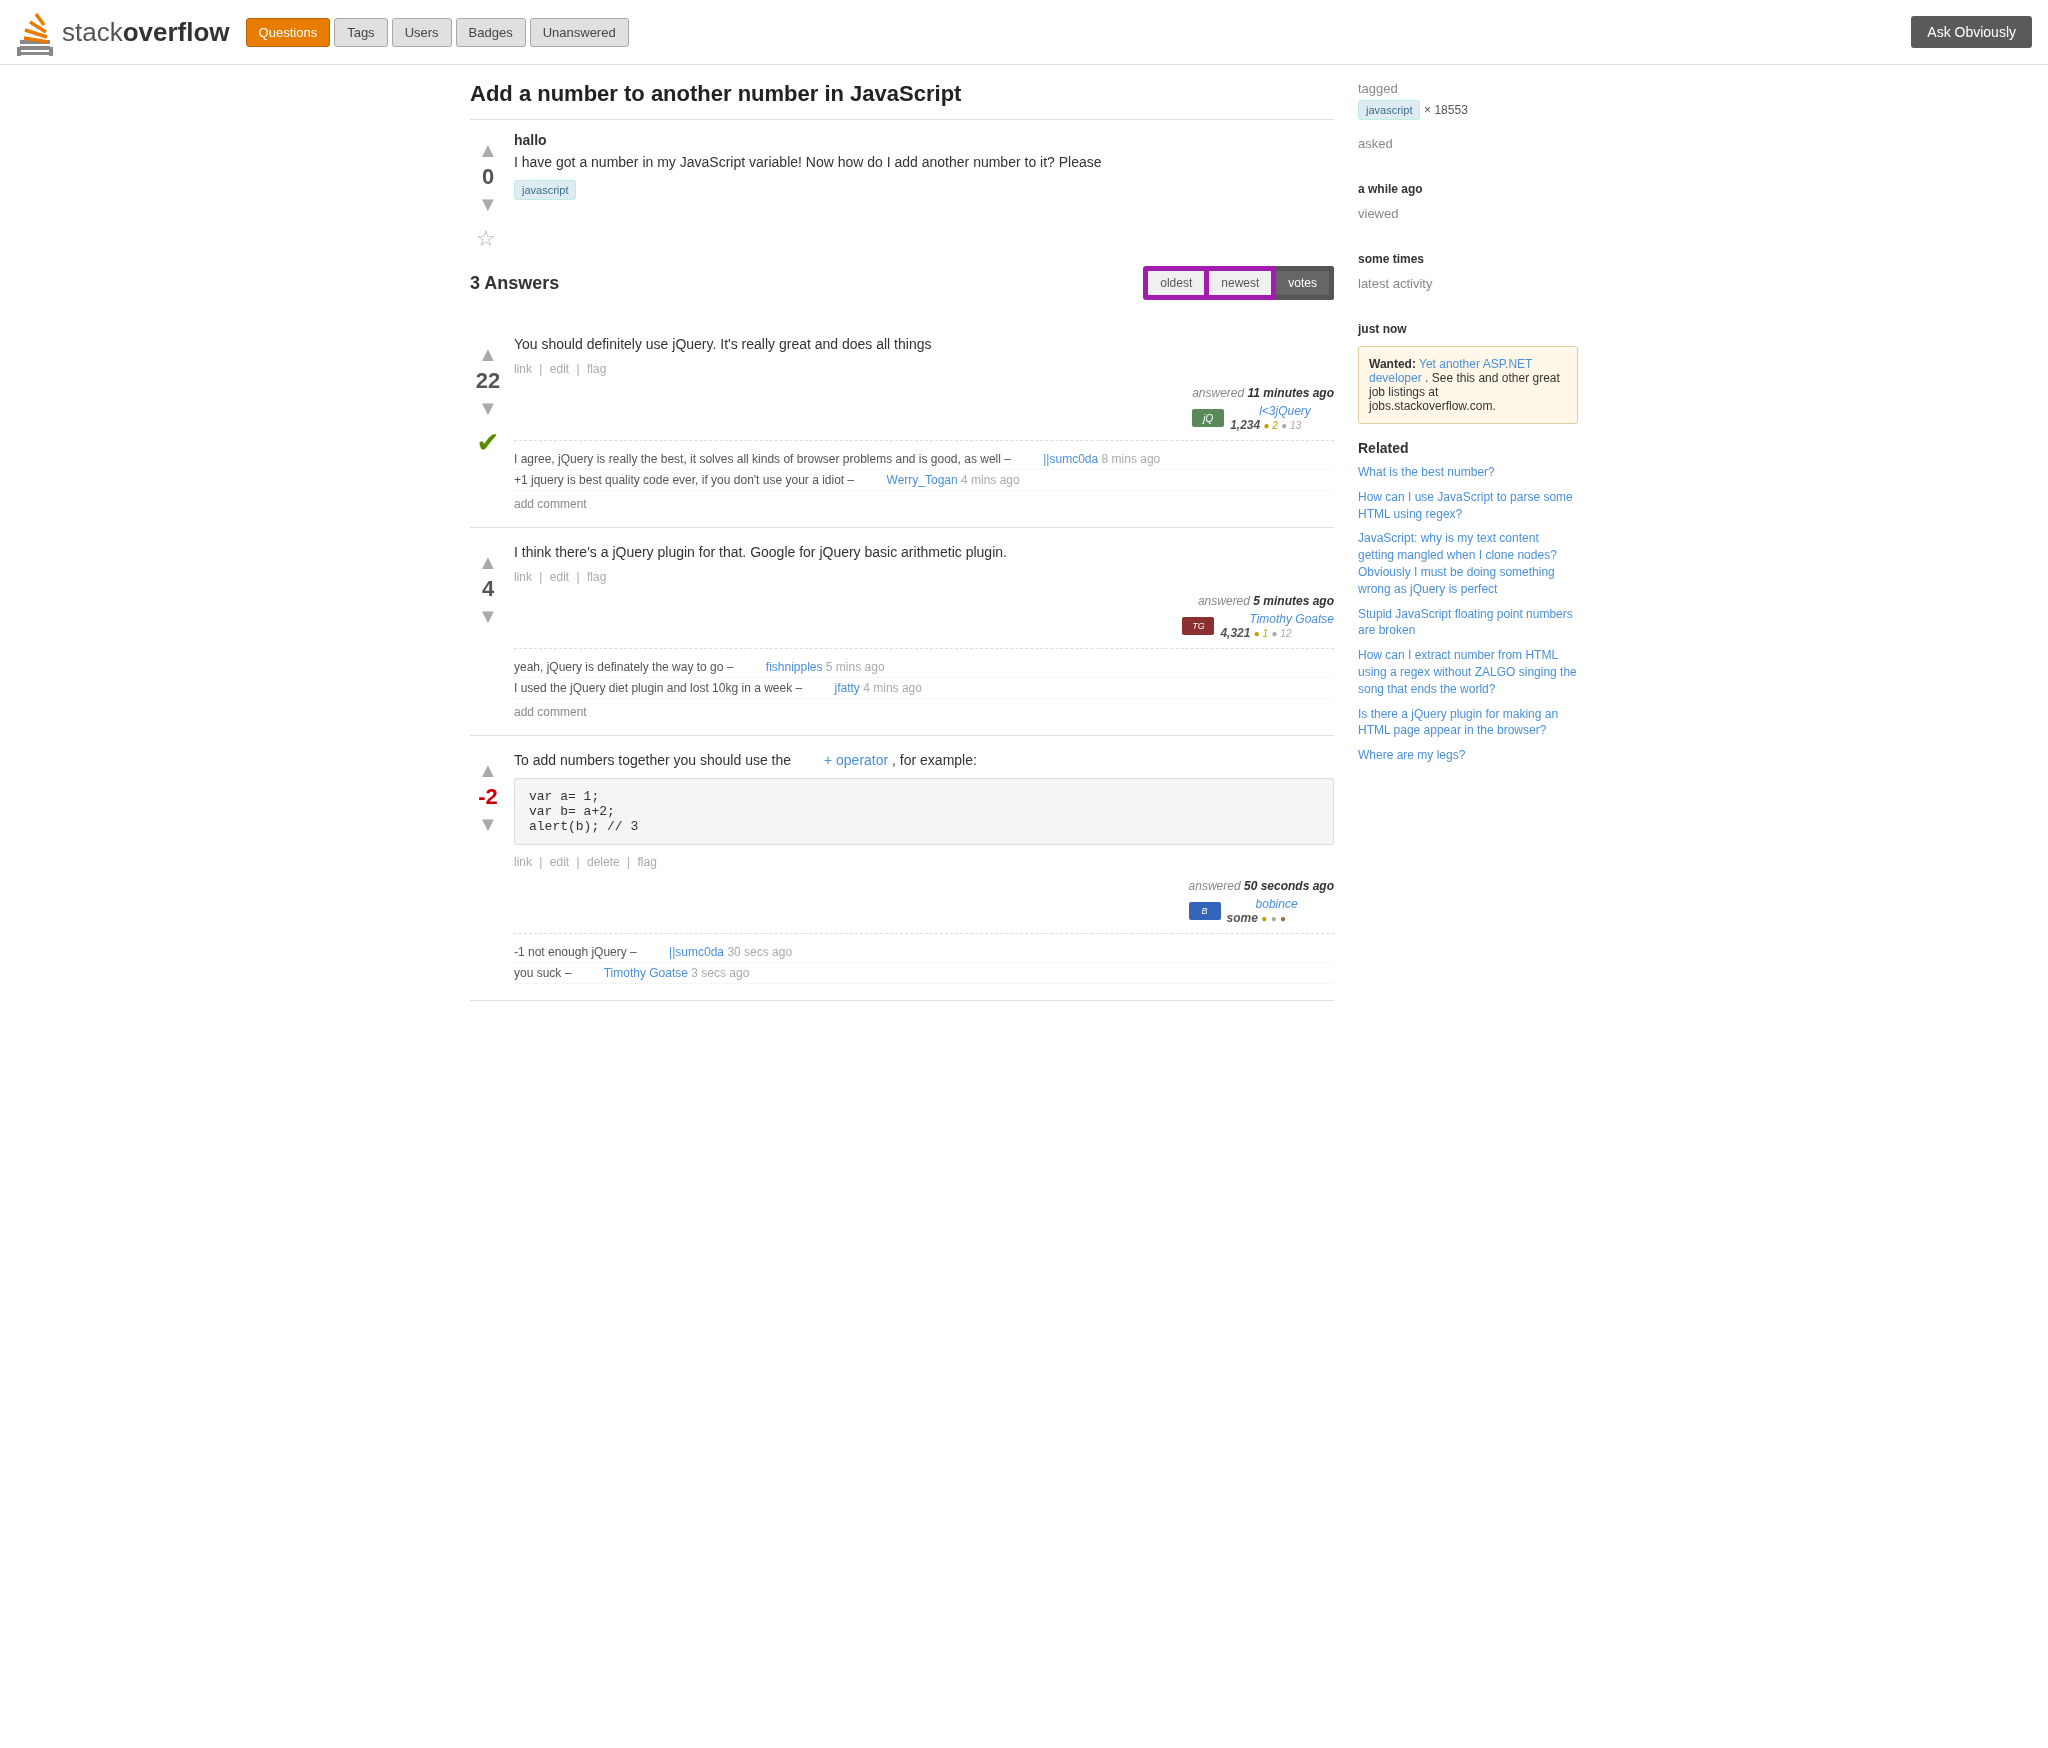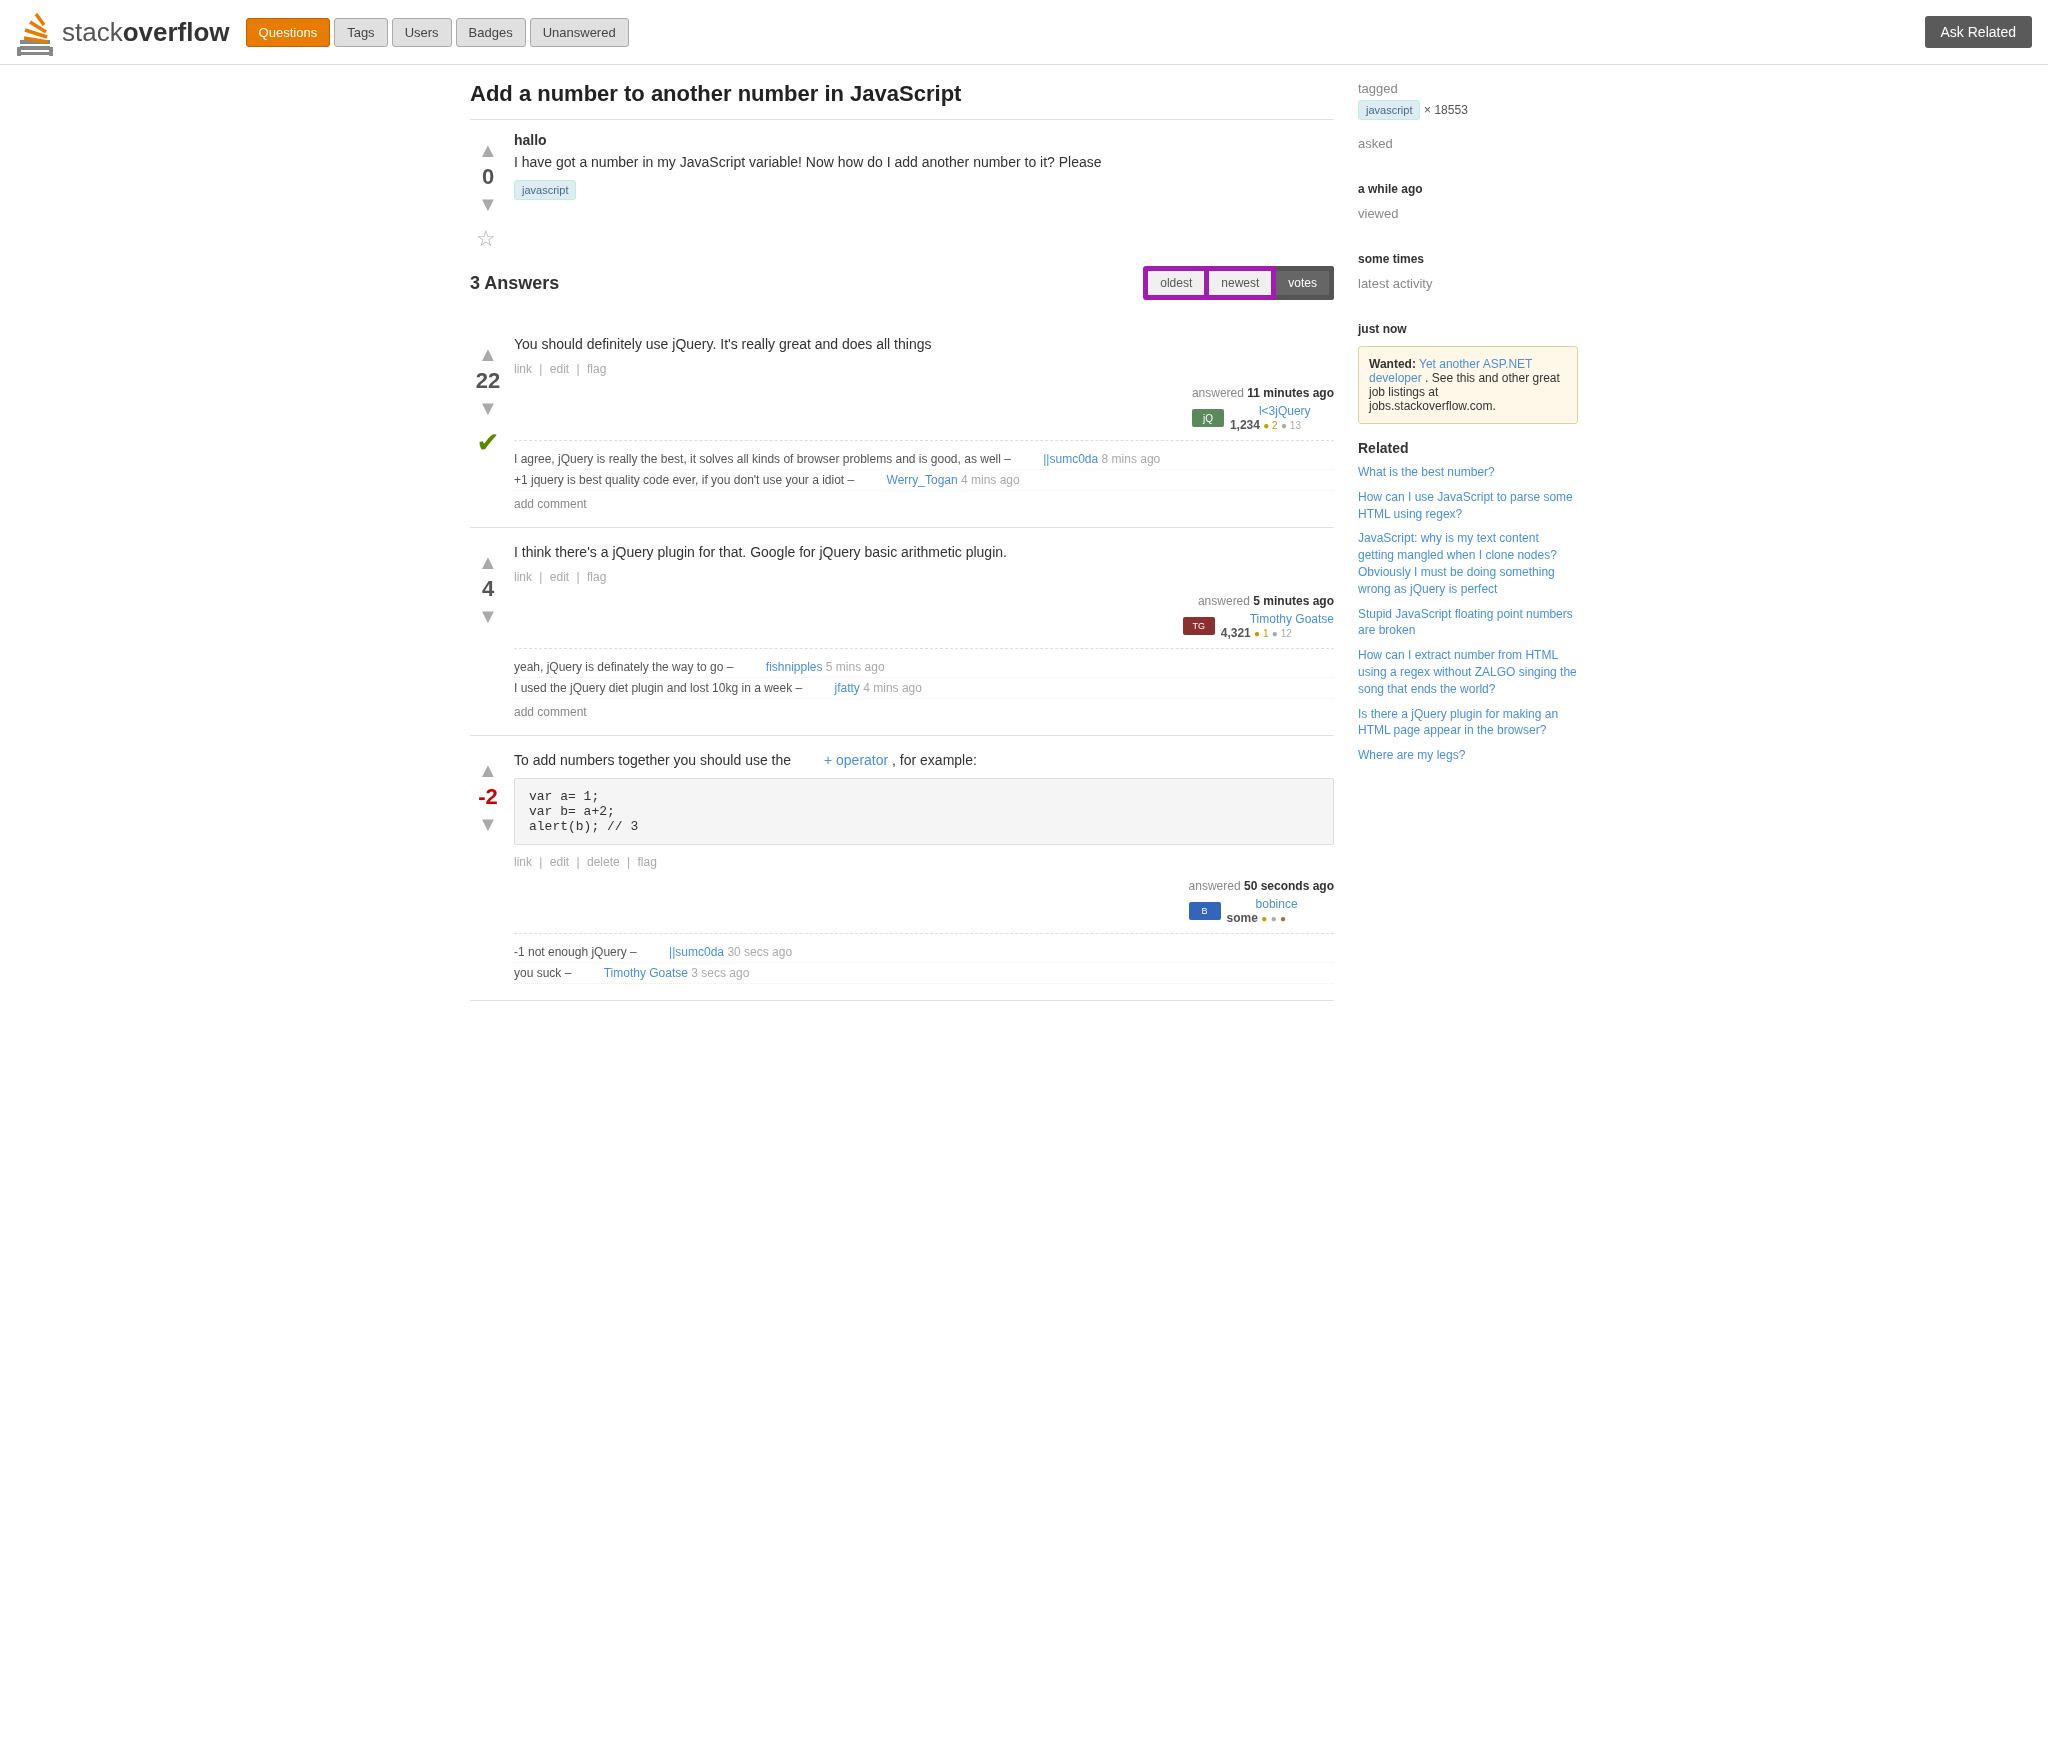--- a/index.html
+++ b/index.html
@@ -91,21 +91,21 @@
     .related-section h3 { font-size: 14px; font-weight: bold; color: #333; margin-bottom: 8px; }
     .related-item { font-size: 12px; margin-bottom: 8px; }
     .related-item a { color: #4a90d9; text-decoration: none; line-height: 1.4; }
 
     
     .stat-row { margin-bottom: 10px; }
 
     
     .vote-neg { color: #c00; }
 
-    .answer-meta-row { display: flex; justify-content: flex-end; }
+    .answer-meta-row { display: flex; justify-content: flex-end; font-style: italic; }
   </style>
 </head>
 <body>
 
 <div id="header">
   <div id="logo">
     <svg class="logo-icon" width="40" height="48" viewBox="0 0 40 48">
       <rect x="4" y="32" width="30" height="4" fill="#888"></rect>
       <rect x="4" y="38" width="30" height="4" fill="#888"></rect>
       <rect x="4" y="44" width="30" height="3" fill="#888"></rect>
@@ -121,21 +121,21 @@
       <span style="color:#555">stack</span><span style="font-weight:bold;color:#333">overflow</span>
     </span>
   </div>
   <nav id="nav">
     <a class="nav-btn active">Questions</a>
     <a class="nav-btn">Tags</a>
     <a class="nav-btn">Users</a>
     <a class="nav-btn">Badges</a>
     <a class="nav-btn">Unanswered</a>
   </nav>
-  <button id="ask-btn">Ask Related</button>
+  <button id="ask-btn">Ask Obviously</button>
 </div>
 
 <div id="main">
   <div id="content">
 
     <h1 class="question-title">Add a number to another number in JavaScript</h1>
 
     <div class="question-section">
       <div class="vote-cell">
         <button class="vote-up">▲</button>

